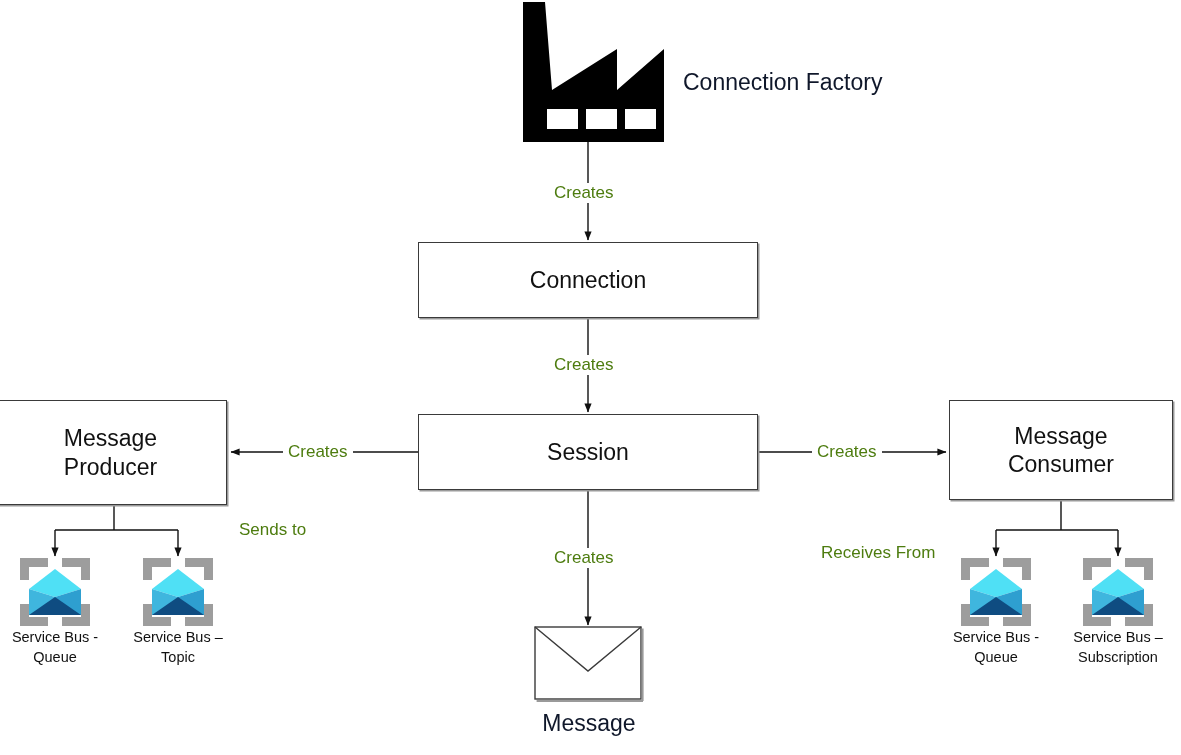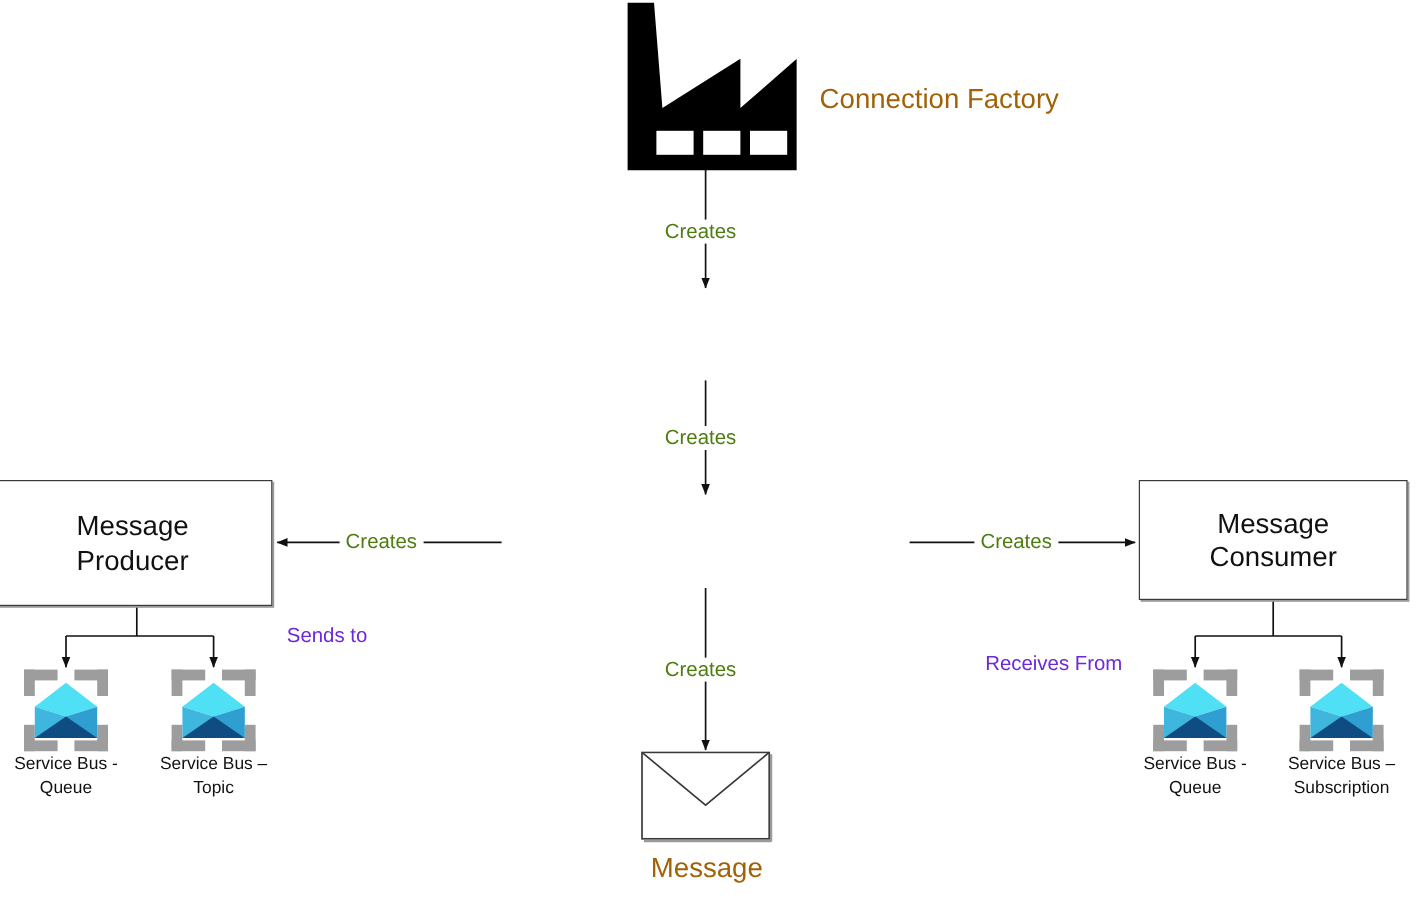--- a/index.html
+++ b/index.html
@@ -35,27 +35,27 @@
     font-size: 23px;
     line-height: 1.22;
     color: #111111;
     white-space: pre-line;
   }
 
   
   .label {
     position: absolute;
     font-size: 17px;
-    color: #6d28d9;
+    color: #4d7c0f;
     white-space: nowrap;
   }
   .label-lg {
     position: absolute;
     font-size: 23px;
-    color: #a16207;
+    color: #0f172a;
     white-space: nowrap;
   }
 
   
   .edge-text {
     position: absolute;
     font-size: 17px;
     color: #4d7c0f;
     background: #ffffff;
     padding: 0 5px;
@@ -128,21 +128,27 @@
   </svg>
 
   <svg class="abs" style="left:512px; top:2px; width:152px; height:140px;" viewBox="0 0 152 140" xmlns="http://www.w3.org/2000/svg">
     <path fill="#000000" d="M11,0 L33,0 L40,88 L105,47 L105,88 L152,47 L152,140 L11,140 Z"></path>
     <rect x="35" y="107" width="31" height="20" fill="#ffffff"></rect>
     <rect x="74" y="107" width="31" height="20" fill="#ffffff"></rect>
     <rect x="113" y="107" width="31" height="20" fill="#ffffff"></rect>
   </svg>
   <div class="label-lg" style="left:683px; top:69px;">Connection Factory</div>
 
-
+  <div class="box" style="left:418px; top:242px; width:340px; height:76px;">
+    <span>Connection</span>
+  </div>
+
+  <div class="box" style="left:418px; top:414px; width:340px; height:76px;">
+    <span>Session</span>
+  </div>
 
   <div class="box" style="left:-6px; top:400px; width:233px; height:105px;">
     <span>Message
 Producer</span>
   </div>
 
   <div class="box" style="left:949px; top:400px; width:224px; height:100px;">
     <span>Message
 Consumer</span>
   </div>

